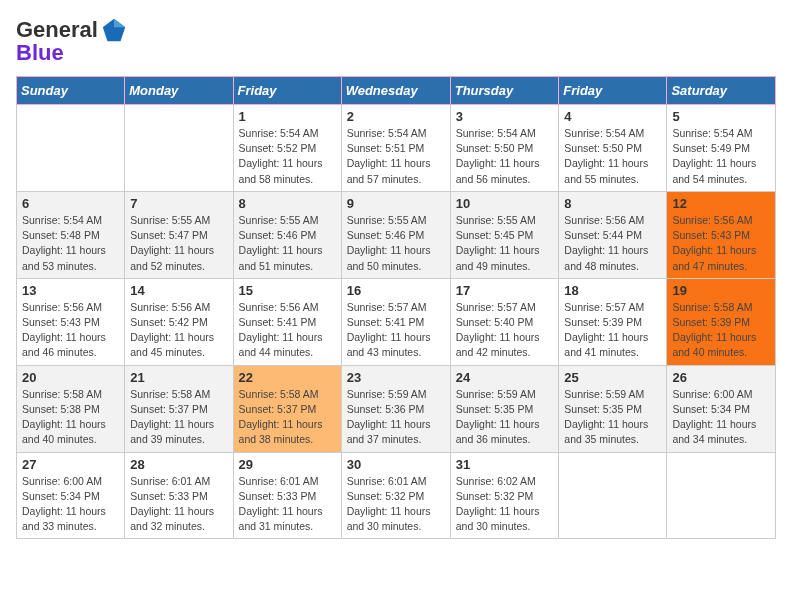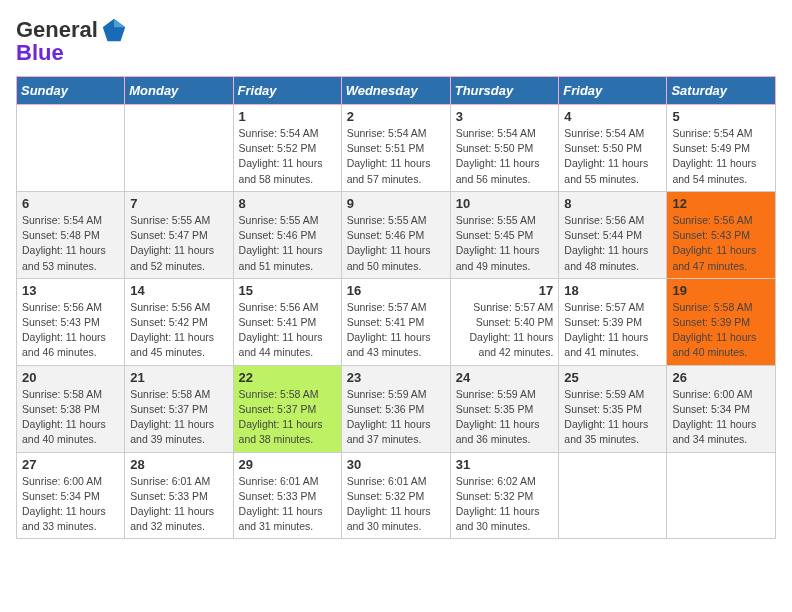--- a/index.html
+++ b/index.html
@@ -190,21 +190,21 @@
           <div class="day-info">Sunrise: 5:56 AM<br>Sunset: 5:42 PM<br>Daylight: 11 hours and 45 minutes.</div>
         </td>
         <td style="background: rgb(255, 255, 255);">
           <span class="day-number">15</span>
           <div class="day-info">Sunrise: 5:56 AM<br>Sunset: 5:41 PM<br>Daylight: 11 hours and 44 minutes.</div>
         </td>
         <td style="background: rgb(255, 255, 255);">
           <span class="day-number">16</span>
           <div class="day-info">Sunrise: 5:57 AM<br>Sunset: 5:41 PM<br>Daylight: 11 hours and 43 minutes.</div>
         </td>
-        <td style="background: rgb(255, 255, 255); text-align: right;">
+        <td style="background: rgb(255, 255, 255);">
           <span class="day-number">17</span>
           <div class="day-info">Sunrise: 5:57 AM<br>Sunset: 5:40 PM<br>Daylight: 11 hours and 42 minutes.</div>
         </td>
         <td style="background: rgb(255, 255, 255);">
           <span class="day-number">18</span>
           <div class="day-info">Sunrise: 5:57 AM<br>Sunset: 5:39 PM<br>Daylight: 11 hours and 41 minutes.</div>
         </td>
         <td style="background: #f97316;">
           <span class="day-number">19</span>
           <div class="day-info">Sunrise: 5:58 AM<br>Sunset: 5:39 PM<br>Daylight: 11 hours and 40 minutes.</div>
@@ -212,21 +212,21 @@
       </tr>
       <tr>
         <td style="background: rgb(242, 242, 242);">
           <span class="day-number">20</span>
           <div class="day-info">Sunrise: 5:58 AM<br>Sunset: 5:38 PM<br>Daylight: 11 hours and 40 minutes.</div>
         </td>
         <td style="background: rgb(242, 242, 242);">
           <span class="day-number">21</span>
           <div class="day-info">Sunrise: 5:58 AM<br>Sunset: 5:37 PM<br>Daylight: 11 hours and 39 minutes.</div>
         </td>
-        <td style="background: #bef264; margin-top: 32px;">
+        <td style="background: #fdba74; margin-top: 32px;">
           <span class="day-number">22</span>
           <div class="day-info">Sunrise: 5:58 AM<br>Sunset: 5:37 PM<br>Daylight: 11 hours and 38 minutes.</div>
         </td>
         <td style="background: rgb(242, 242, 242);">
           <span class="day-number">23</span>
           <div class="day-info">Sunrise: 5:59 AM<br>Sunset: 5:36 PM<br>Daylight: 11 hours and 37 minutes.</div>
         </td>
         <td style="background: rgb(242, 242, 242);">
           <span class="day-number">24</span>
           <div class="day-info">Sunrise: 5:59 AM<br>Sunset: 5:35 PM<br>Daylight: 11 hours and 36 minutes.</div>

